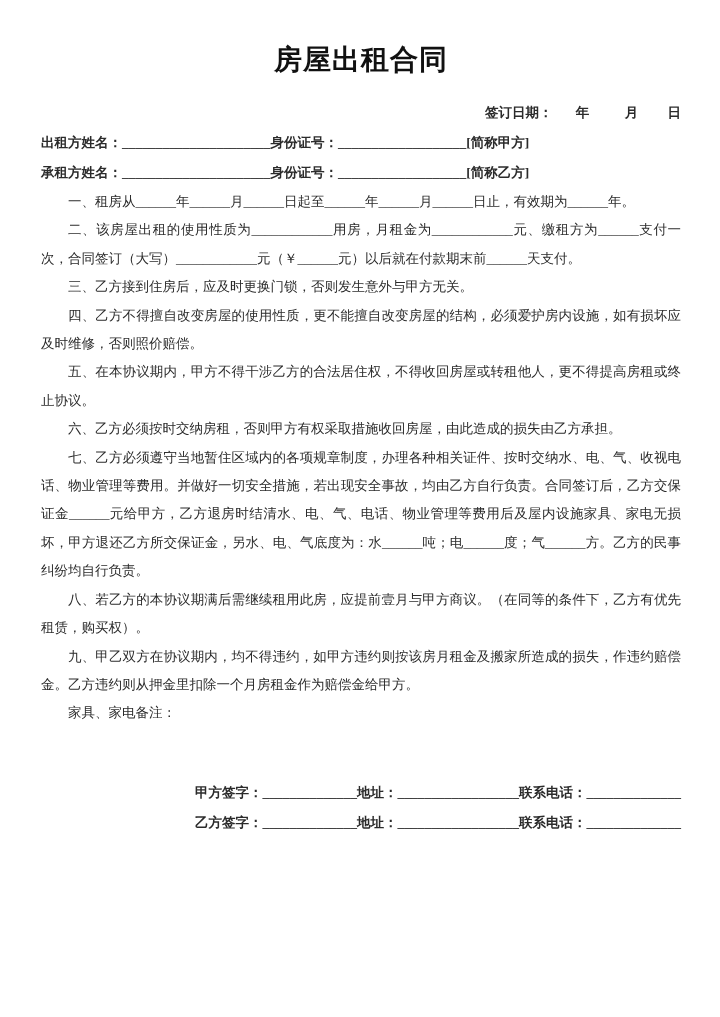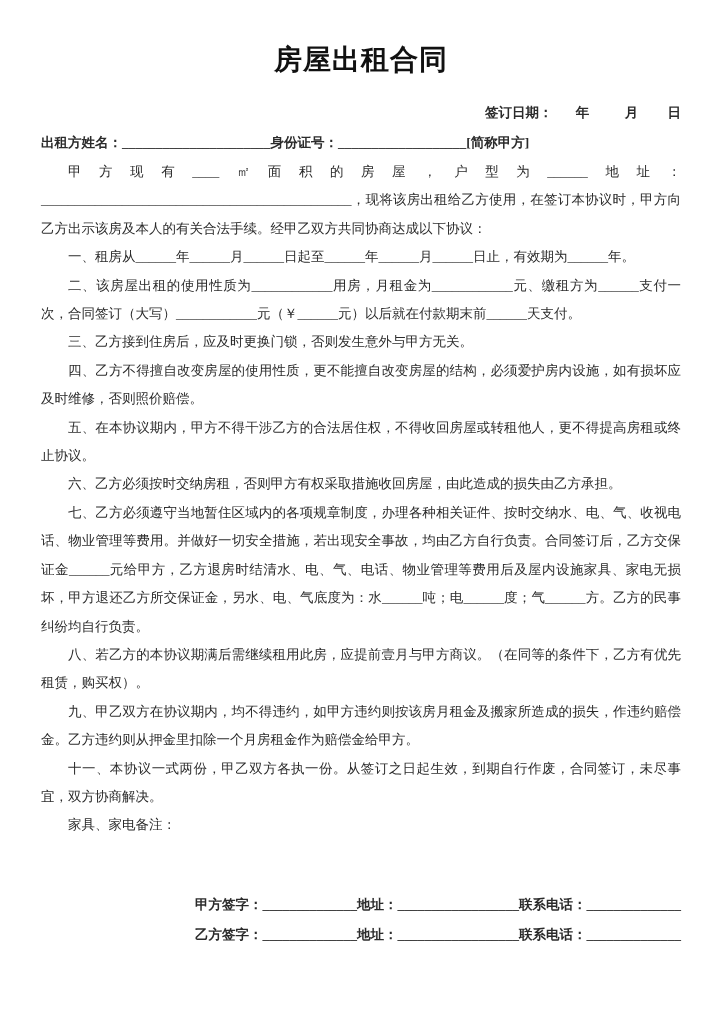--- a/index.html
+++ b/index.html
@@ -70,33 +70,32 @@
   <h1 class="doc-title">房屋出租合同</h1>
 
   <div class="date-line">
     <span>签订日期：</span>
     <span class="gap-year">年</span>
     <span class="gap-month">月</span>
     <span class="gap-day">日</span>
   </div>
 
   <p class="party-line">出租方姓名：______________________身份证号：___________________[简称甲方]</p>
+  <p class="party-line">承租方姓名：______________________身份证号：___________________[简称乙方]</p>
 
-  <p class="body-par">甲方现有____㎡面积的房屋，户型为______地址：______________________________________________，现将该房出租给乙方使用，在签订本协议时，甲方向乙方出示该房及本人的有关合法手续。经甲乙双方共同协商达成以下协议：</p>
 
   <p class="body-par">一、租房从______年______月______日起至______年______月______日止，有效期为______年。</p>
   <p class="body-par">二、该房屋出租的使用性质为____________用房，月租金为____________元、缴租方为______支付一次，合同签订（大写）____________元（￥______元）以后就在付款期末前______天支付。</p>
   <p class="body-par">三、乙方接到住房后，应及时更换门锁，否则发生意外与甲方无关。</p>
   <p class="body-par">四、乙方不得擅自改变房屋的使用性质，更不能擅自改变房屋的结构，必须爱护房内设施，如有损坏应及时维修，否则照价赔偿。</p>
   <p class="body-par">五、在本协议期内，甲方不得干涉乙方的合法居住权，不得收回房屋或转租他人，更不得提高房租或终止协议。</p>
   <p class="body-par">六、乙方必须按时交纳房租，否则甲方有权采取措施收回房屋，由此造成的损失由乙方承担。</p>
   <p class="body-par">七、乙方必须遵守当地暂住区域内的各项规章制度，办理各种相关证件、按时交纳水、电、气、收视电话、物业管理等费用。并做好一切安全措施，若出现安全事故，均由乙方自行负责。合同签订后，乙方交保证金______元给甲方，乙方退房时结清水、电、气、电话、物业管理等费用后及屋内设施家具、家电无损坏，甲方退还乙方所交保证金，另水、电、气底度为：水______吨；电______度；气______方。乙方的民事纠纷均自行负责。</p>
   <p class="body-par">八、若乙方的本协议期满后需继续租用此房，应提前壹月与甲方商议。（在同等的条件下，乙方有优先租赁，购买权）。</p>
   <p class="body-par">九、甲乙双方在协议期内，均不得违约，如甲方违约则按该房月租金及搬家所造成的损失，作违约赔偿金。乙方违约则从押金里扣除一个月房租金作为赔偿金给甲方。</p>
-  <p class="body-par">十一、本协议一式两份，甲乙双方各执一份。从签订之日起生效，到期自行作废，合同签订，未尽事宜，双方协商解决。</p>
   <p class="body-par">家具、家电备注：</p>
 
   <div class="sign-block">
     <p class="sign-line">甲方签字：______________地址：__________________联系电话：______________</p>
     <p class="sign-line">乙方签字：______________地址：__________________联系电话：______________</p>
   </div>
 
 </div>
 
 </body></html>

